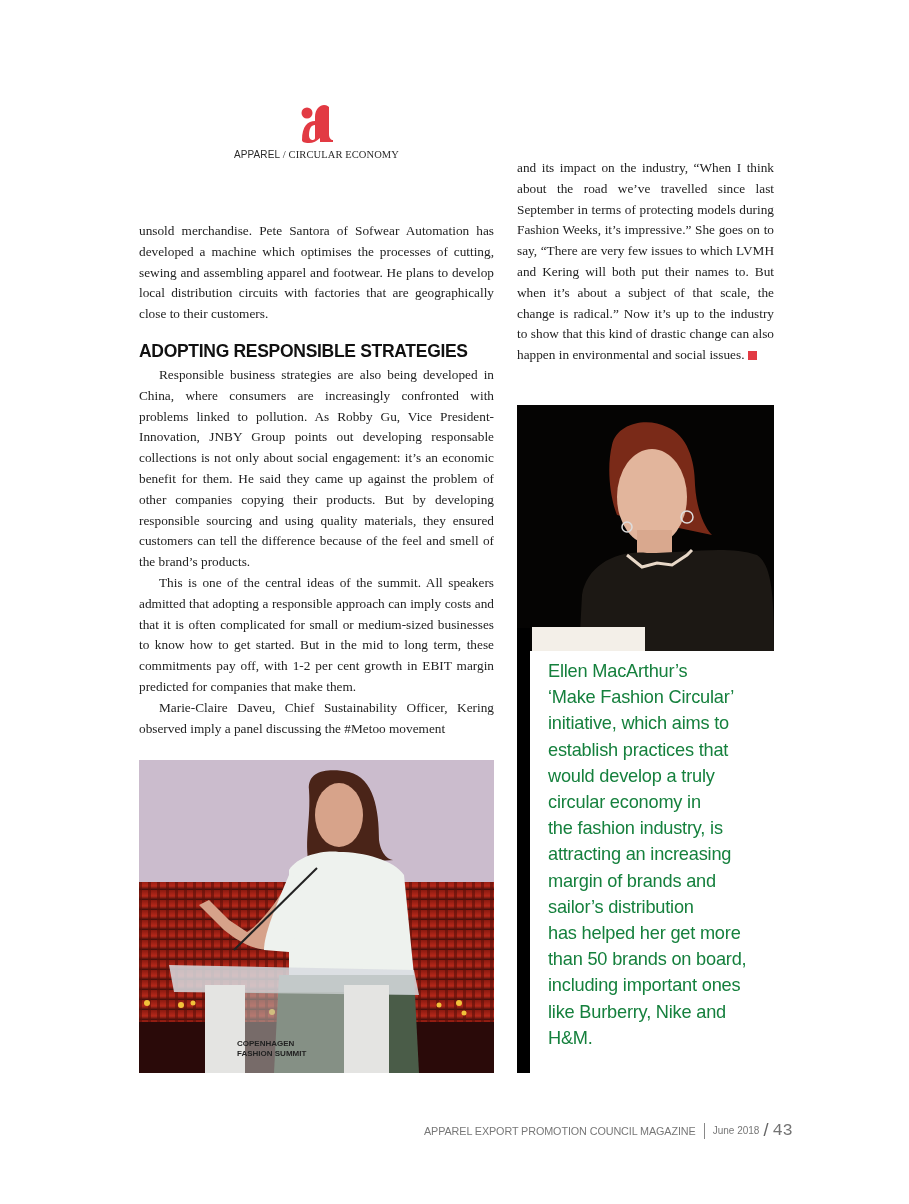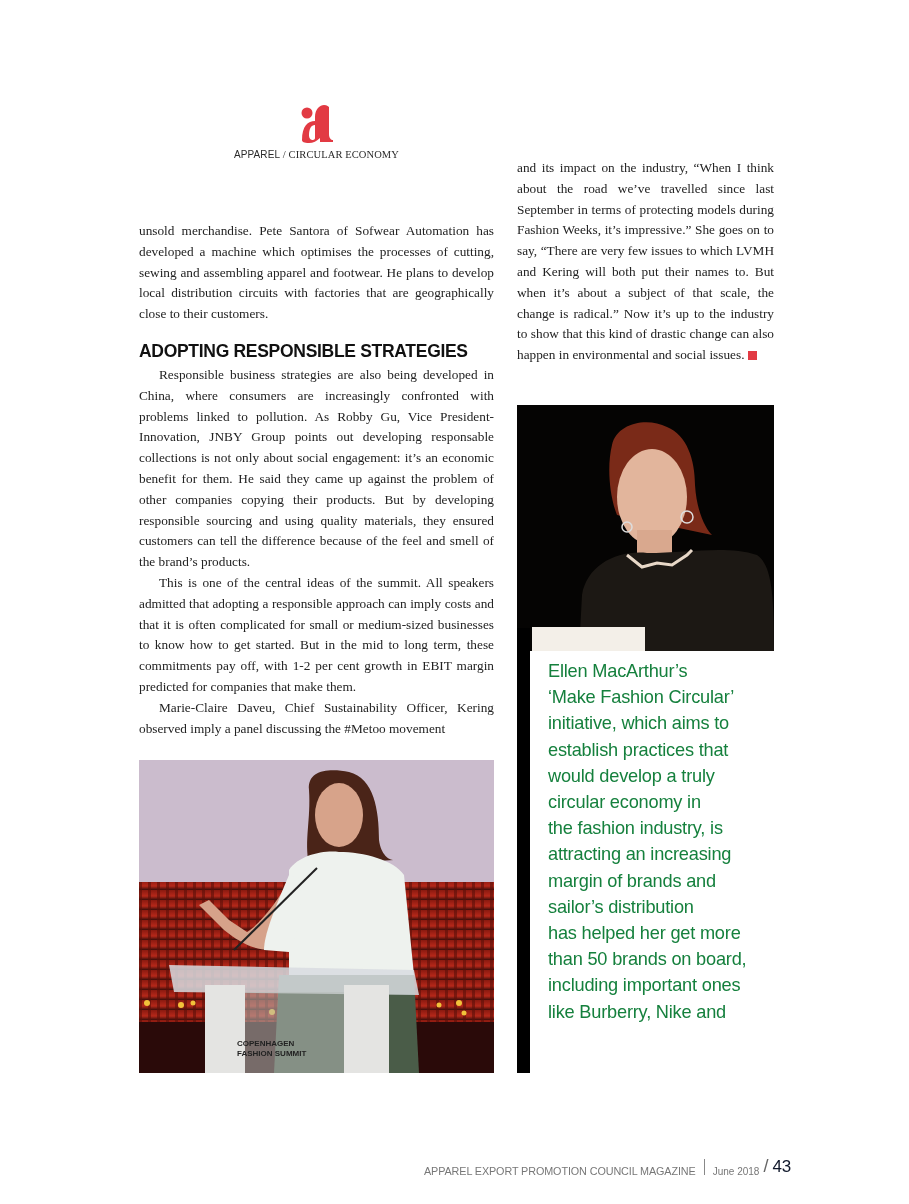--- a/index.html
+++ b/index.html
@@ -22,26 +22,26 @@
 
   
   .photo-left { position: absolute; left: 139px; top: 760px; width: 355px; height: 313px; overflow: hidden; background: #c8b9cc; }
   
   .photo-right { position: absolute; left: 517px; top: 405px; width: 257px; height: 246px; overflow: hidden; background: #050403; }
 
   .caption-bar { position: absolute; left: 517px; top: 628px; width: 13px; height: 445px; background: #000; }
   .caption { position: absolute; left: 548px; top: 658px; width: 240px; font-family: "Liberation Sans", sans-serif; font-size: 18.2px; line-height: 26.2px; color: #15803d; letter-spacing: -0.2px; }
   .caption span { display: block; white-space: nowrap; }
 
-  .footer { position: absolute; left: 424px; top: 1156px; white-space: nowrap; font-family: "Liberation Sans", sans-serif; color: #777; display: flex; align-items: flex-end; }
+  .footer { position: absolute; left: 424px; top: 1120px; white-space: nowrap; font-family: "Liberation Sans", sans-serif; color: #777; display: flex; align-items: center; }
   .footer .mag { font-size: 10.8px; letter-spacing: -0.1px; }
   .footer .sep { display: inline-block; width: 1px; height: 16px; background: #888; margin: 0 8px; align-self: center; }
   .footer .date { font-size: 10px; }
   .footer .slash { font-size: 18px; margin: 0 4px 0 4px; color: #666; }
-  .footer .page { font-size: 17px; color: #0f172a; }
+  .footer .page { font-size: 17px; color: #737373; font-family: Liberation Mono, monospace; }
 </style>
 </head>
 <body>
 
 <div class="logo">
   <svg viewBox="0 0 36 40" width="36" height="40">
     <circle cx="9" cy="9" r="5.5" fill="#e23a43"></circle>
     <path d="M4 36 C4 22 10 17 17 17 L17 13 C17 5 22 1 26 1 C29 1 31 3 31 3 L31 30 C31 34 33 36 35 36 L35 38 L22 38 L22 34 C19 37 15 39 11 39 C6 39 4 38 4 36 Z M17 21 C13 21 11 25 11 31 C11 35 13 36 15 36 C16 36 17 35 17 34 Z" fill="#e23a43"></path>
   </svg>
 </div>
@@ -143,20 +143,21 @@
   <span>would develop a truly</span>
   <span>circular economy in</span>
   <span>the fashion industry, is</span>
   <span>attracting an increasing</span>
   <span>margin of brands and</span>
   <span>sailor’s distribution</span>
   <span>has helped her get more</span>
   <span>than 50 brands on board,</span>
   <span>including important ones</span>
   <span>like Burberry, Nike and</span>
+  <span>H&amp;M.</span>
 </div>
 
 <div class="footer">
   <span class="mag">APPAREL EXPORT PROMOTION COUNCIL MAGAZINE</span>
   <span class="sep"></span>
   <span class="date">June 2018</span>
   <span class="slash">/</span>
   <span class="page">43</span>
 </div>
 

